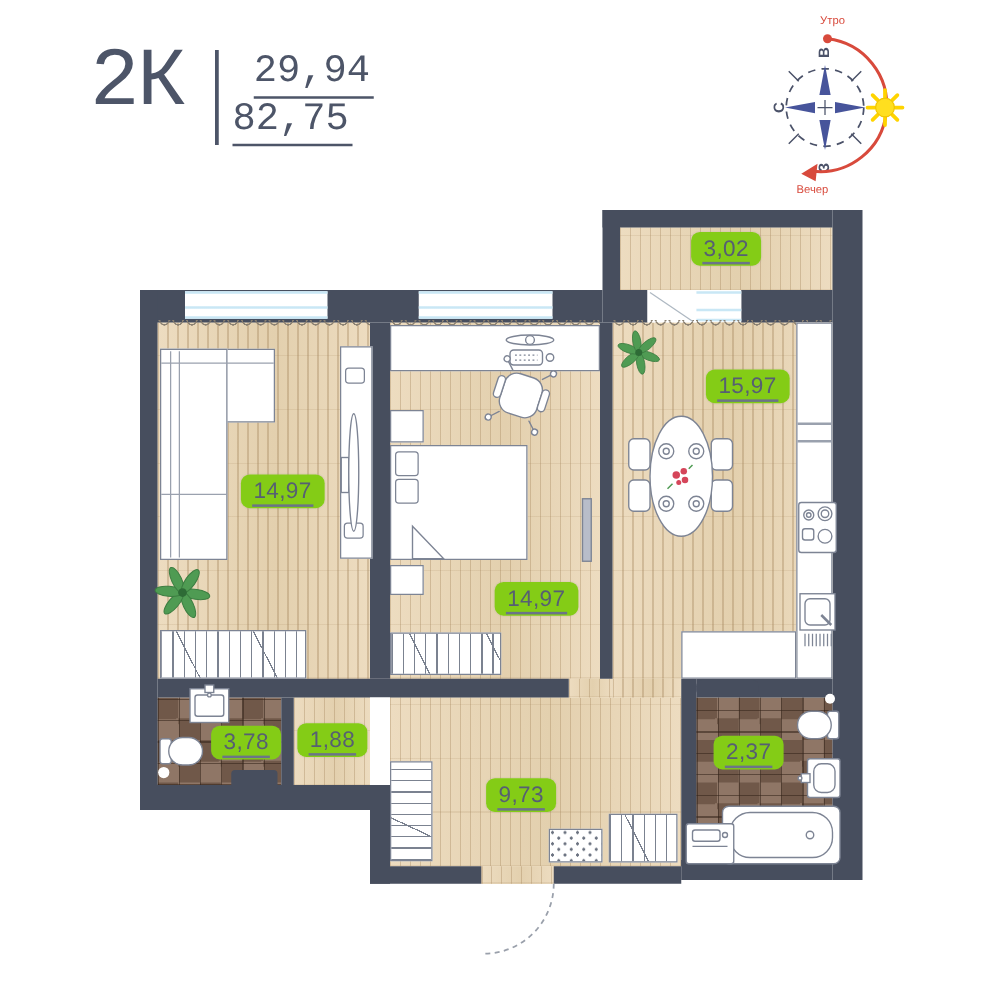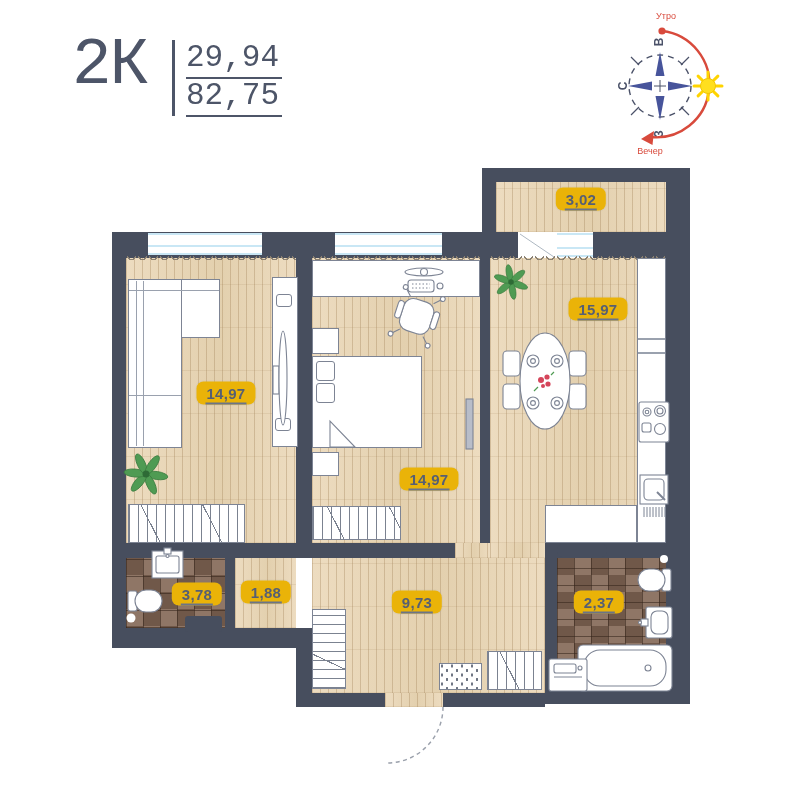--- a/index.html
+++ b/index.html
@@ -8,21 +8,21 @@
   }
   html,body{margin:0;padding:0;}
   body{width:800px;height:800px;position:relative;background:#fff;overflow:hidden;
        font-family:"Liberation Sans",sans-serif;color:var(--text);}
   .abs{position:absolute;font-family:Liberation Mono, monospace;}
   
   .type-label{left:72px;top:28px;font-size:66px;font-weight:500;letter-spacing:-2px;color:var(--text);}
   .hdr-divider{left:172px;top:40px;width:3px;height:76px;background:var(--text);}
   .area-num{left:186px;font-size:31px;font-weight:500;color:var(--text);
             border-bottom:2px solid var(--text);padding:0 3px 2px 0;}
-  .area-top{top:40px;} .area-bottom{top:78px;}
+  .area-top{top:40px;margin-left:17px;} .area-bottom{top:78px;}
   
   .wall{position:absolute;background:var(--wall);z-index:2;}
   .floor{position:absolute;z-index:1;}
   .wood{background-color:var(--wood_base);
     background-image:
       repeating-linear-gradient(90deg,rgba(160,128,86,.35) 0 1px,rgba(0,0,0,0) 1px 8px),
       repeating-linear-gradient(0deg,rgba(160,128,86,.15) 0 1px,rgba(0,0,0,0) 1px 43px),
       linear-gradient(90deg,#eddcc0,#e3d0ae 55%,#eddcc0);}
   .tile{background-color:var(--tile_base);
     background-image:
@@ -44,22 +44,22 @@
       repeating-linear-gradient(90deg,#7b8290 0 1px,rgba(0,0,0,0) 1px 9px),
       repeating-linear-gradient(63deg,rgba(0,0,0,0) 0 27px,#7b8290 27px 28px,rgba(0,0,0,0) 28px 55px);}
   .hatch-h{background-color:#fff;background-image:
       repeating-linear-gradient(0deg,#7b8290 0 1px,rgba(0,0,0,0) 1px 9px),
       repeating-linear-gradient(25deg,rgba(0,0,0,0) 0 30px,#7b8290 30px 31px,rgba(0,0,0,0) 31px 60px);}
   .dotmat{background-color:#fff;background-image:
       radial-gradient(circle 1.4px,#6b7280 0 1.1px,rgba(0,0,0,0) 1.4px),
       radial-gradient(circle 1.4px,#6b7280 0 1.1px,rgba(0,0,0,0) 1.4px);
       background-size:10px 9px;background-position:2px 2px,7px 6.5px;}
   .threshold{position:absolute;background:var(--wall);z-index:4;border-radius:3px;}
-  .lbl{position:absolute;transform:translate(-50%,-50%);background:#eab308;border-radius:7px;
-       padding:3px 9px 3px;font-size:15px;font-weight:700;color:#565f73;letter-spacing:.3px;
+  .lbl{position:absolute;transform:translate(-50%,-50%);background:#84cc16;border-radius:7px;
+       padding:3px 9px 3px;font-size:18px;font-weight:400;color:#565f73;letter-spacing:.3px;
        z-index:6;box-shadow:0 0 0 1px rgba(120,126,140,.07);white-space:nowrap;}
   .lbl span{border-bottom:2px solid #6b7488;padding:0 1px 1px;}
   .overlay{position:absolute;left:0;top:0;z-index:5;pointer-events:none;}
   .compass{position:absolute;left:600px;top:6px;z-index:2;}
 </style>
 </head>
 <body>
 
 <div class="abs type-label">2К</div>
 <div class="abs hdr-divider"></div>
@@ -299,14 +299,14 @@
     <path d="M538 387l-4 4M551 375l3 -3" stroke="#4f9b53" stroke-width="1.2"></path>
   </g>
 </svg>
 
 <div class="lbl" style="left:581px;top:199px"><span>3,02</span></div>
 <div class="lbl" style="left:598px;top:309px"><span>15,97</span></div>
 <div class="lbl" style="left:226px;top:393px"><span>14,97</span></div>
 <div class="lbl" style="left:429px;top:479px"><span>14,97</span></div>
 <div class="lbl" style="left:197px;top:594px"><span>3,78</span></div>
 <div class="lbl" style="left:266px;top:592px"><span>1,88</span></div>
-<div class="lbl" style="left:417px;top:602px"><span>9,73</span></div>
+<div class="lbl" style="left:417px;top:636px"><span>9,73</span></div>
 <div class="lbl" style="left:599px;top:602px"><span>2,37</span></div>
 
 </body></html>

